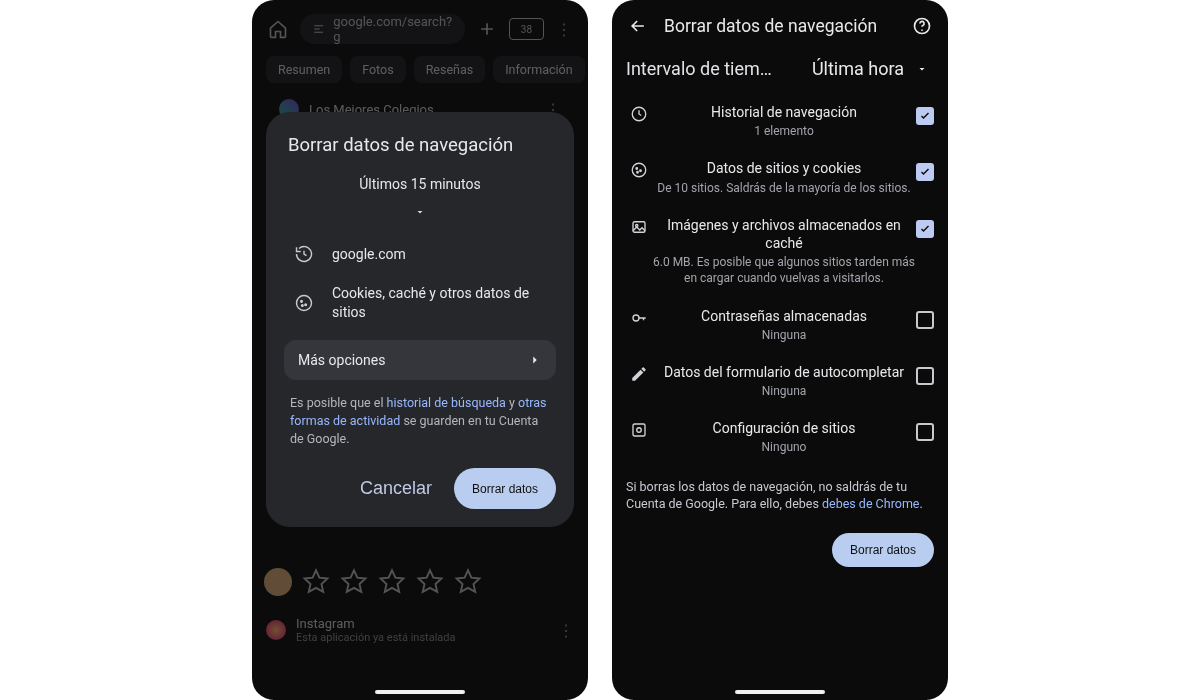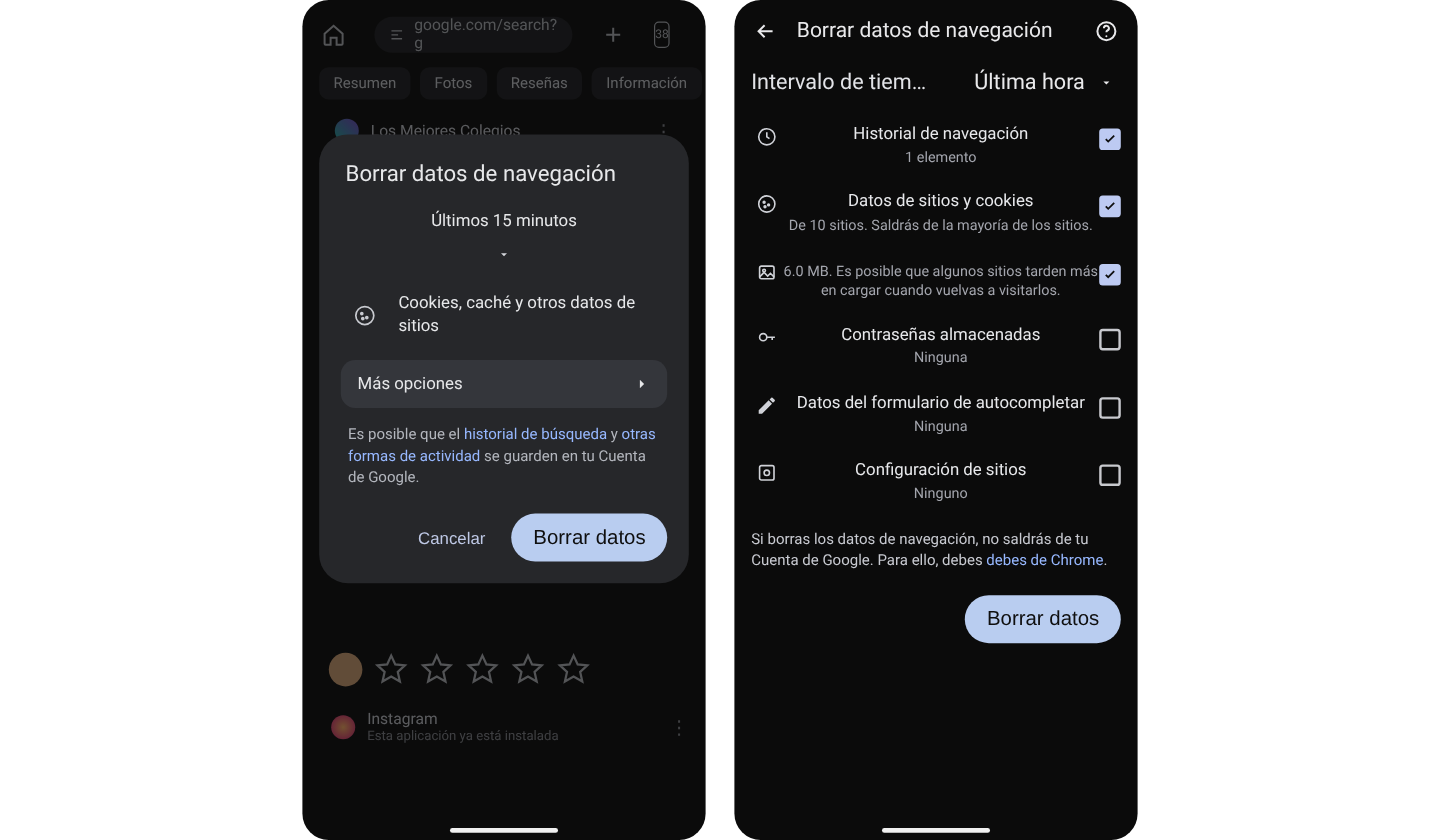--- a/index.html
+++ b/index.html
@@ -19,21 +19,21 @@
     font-size: 13px;
   }
   .nav-indicator {
     position: absolute; bottom: 6px; left: 50%; transform: translateX(-50%);
     width: 90px; height: 4px; border-radius: 4px; background: #f0f0f0;
   }
 
   
   .bg { filter: brightness(.45); }
   .topbar {
-    display: flex; align-items: center; gap: 24px;
+    display: flex; align-items: center; gap: 12px;
     padding: 14px 16px 10px 16px;
   }
   .topbar .addr {
     flex: 1; background: #2a2b2e; border-radius: 18px;
     height: 30px; display: flex; align-items: center; gap: 8px;
     padding: 0 12px; color: #b8bbc0; font-size: 13px;
   }
   .tabbtn {
     width: 38px; height: 22px; border: 1.6px solid #b8bbc0;
     border-radius: 4px; display:flex; align-items:center; justify-content:center;
@@ -58,22 +58,22 @@
     color:#e7e8ea;
   }
   .modal-title { font-size:18.5px; margin-bottom:14px; padding-left:4px; }
   .drop { display:flex; align-items:center; gap:14px; padding:6px 6px 16px 6px; font-size:14px; color:#e7e8ea;flex-direction:column; }
   .iconslot { width:28px; display:flex; justify-content:center; color:#bdc0c6; flex-shrink:0; }
   .mrow { display:flex; align-items:center; gap:14px; padding:10px 6px; font-size:14px; line-height:1.35; }
   .more-card { background:#34363b; border-radius:12px; padding:12px 14px; display:flex; align-items:center; justify-content:space-between; margin-top:8px; font-size:14px; }
   .disclaimer { font-size:12.5px; color:#b3b6bd; line-height:1.45; padding:14px 6px 4px 6px; }
   .link { color:#97b8ff; }
   .modal-actions { display:flex; justify-content:flex-end; gap:8px; margin-top:16px; }
-  .btn-flat { color:#bfc9e6; background:transparent; border:none; padding:10px 14px; font-size:14px; border-radius:22px; }
-  .btn-pri  { color:#0f0f0f; background:#b9cdf0; border:none; padding:10px 18px; font-size:17px; border-radius:22px; font-weight:500; }
+  .btn-flat { color:#bfc9e6; background:transparent; border:none; padding:10px 14px; font-size:18px; border-radius:22px; }
+  .btn-pri  { color:#0f0f0f; background:#b9cdf0; border:none; padding:10px 18px; font-size:12px; border-radius:22px; font-weight:500; }
 
   
   .r-top { display:flex; align-items:center; gap:16px; padding:16px 16px 8px 16px; }
   .r-title { flex:1; font-size:17.5px; color:#e9e9eb; }
   .range { display:flex; justify-content:space-between; align-items:center; padding:14px 20px 10px 14px; font-size:18px; color:#e2e3e7; }
   .range .sel { display:flex; align-items:center; gap:12px; color:#e9e9eb; }
   .optlist { padding: 4px 10px 0 10px; }
   .opt { display:flex; gap:0; align-items:flex-start; padding:10px 4px;text-align:center; }
   .opticon { width:26px; padding-top:2px; display:flex; justify-content:center; color:#d0d2d8; flex-shrink:0; }
   .optbody { flex:1; }
@@ -125,21 +125,21 @@
     <div class="feed">
       <div class="feed-row">
         <span class="avatar"></span>
         <span class="feed-title">Los Mejores Colegios</span>
         <span style="flex:1"></span>
         <span class="kebab">⋮</span>
       </div>
     </div>
   </div>
 
-  <div class="bg" style="position:absolute; top:538px; left:0; right:0;margin-left:10px;">
+  <div class="bg" style="position:absolute; top:562px; left:0; right:0;">
     <div class="stars">
       <span class="avatar face"></span>
       <svg class="star" viewBox="0 0 24 24" fill="none" stroke="#b8bbc0" stroke-width="1.6">
           <path d="M12 2l2.9 6.3 6.9.7-5.1 4.7 1.5 6.8L12 17l-6.2 3.5 1.5-6.8L2.2 9l6.9-.7z"></path>
         </svg>
       <svg class="star" viewBox="0 0 24 24" fill="none" stroke="#b8bbc0" stroke-width="1.6">
           <path d="M12 2l2.9 6.3 6.9.7-5.1 4.7 1.5 6.8L12 17l-6.2 3.5 1.5-6.8L2.2 9l6.9-.7z"></path>
         </svg>
       <svg class="star" viewBox="0 0 24 24" fill="none" stroke="#b8bbc0" stroke-width="1.6">
           <path d="M12 2l2.9 6.3 6.9.7-5.1 4.7 1.5 6.8L12 17l-6.2 3.5 1.5-6.8L2.2 9l6.9-.7z"></path>
@@ -165,20 +165,29 @@
 
   <div class="modal">
     <div class="modal-title">Borrar datos de navegación</div>
     <div class="drop">
       <span>Últimos 15 minutos</span>
       <svg width="12" height="12" viewBox="0 0 24 24" fill="#d5d7dc">
           <path d="M7 10l5 5 5-5z"></path>
         </svg>
     </div>
 
+    <div class="mrow">
+      <span class="iconslot">
+        <svg width="20" height="20" viewBox="0 0 24 24" fill="none" stroke="#c8cad0" stroke-width="1.7">
+            <path d="M3 12a9 9 0 1 0 3-6.7M3 4v5h5"></path>
+            <path d="M12 8v4l3 2"></path>
+          </svg>
+      </span>
+      <span>google.com</span>
+    </div>
     <div class="mrow">
       <span class="iconslot">
         <svg width="20" height="20" viewBox="0 0 24 24" fill="none" stroke="#c8cad0" stroke-width="1.7">
             <circle cx="12" cy="12" r="9"></circle>
             <circle cx="9" cy="10" r="1" fill="#c8cad0"></circle>
             <circle cx="14" cy="14" r="1" fill="#c8cad0"></circle>
             <circle cx="10" cy="15" r="1" fill="#c8cad0"></circle>
           </svg>
       </span>
       <span>Cookies, caché y otros datos de sitios</span>
@@ -273,20 +282,21 @@
 
     <div class="opt">
       <span class="opticon">
         <svg width="18" height="18" viewBox="0 0 24 24" fill="none" stroke="#d0d2d8" stroke-width="1.8">
             <rect x="4" y="5" width="16" height="14" rx="2"></rect>
             <circle cx="9" cy="10" r="1.5"></circle>
             <path d="M4 17l5-5 4 4 3-3 4 4"></path>
           </svg>
       </span>
       <div class="optbody">
+        <div class="opt-title">Imágenes y archivos almacenados en caché</div>
         <div class="opt-sub">6.0 MB. Es posible que algunos sitios tarden más en cargar cuando vuelvas a visitarlos.</div>
       </div>
       <span class="cb on">
         <svg width="12" height="12" viewBox="0 0 24 24" fill="none" stroke="#0f0f0f" stroke-width="3">
             <path d="M5 12l4 4 10-10"></path>
           </svg>
       </span>
     </div>
 
     <div class="opt">

